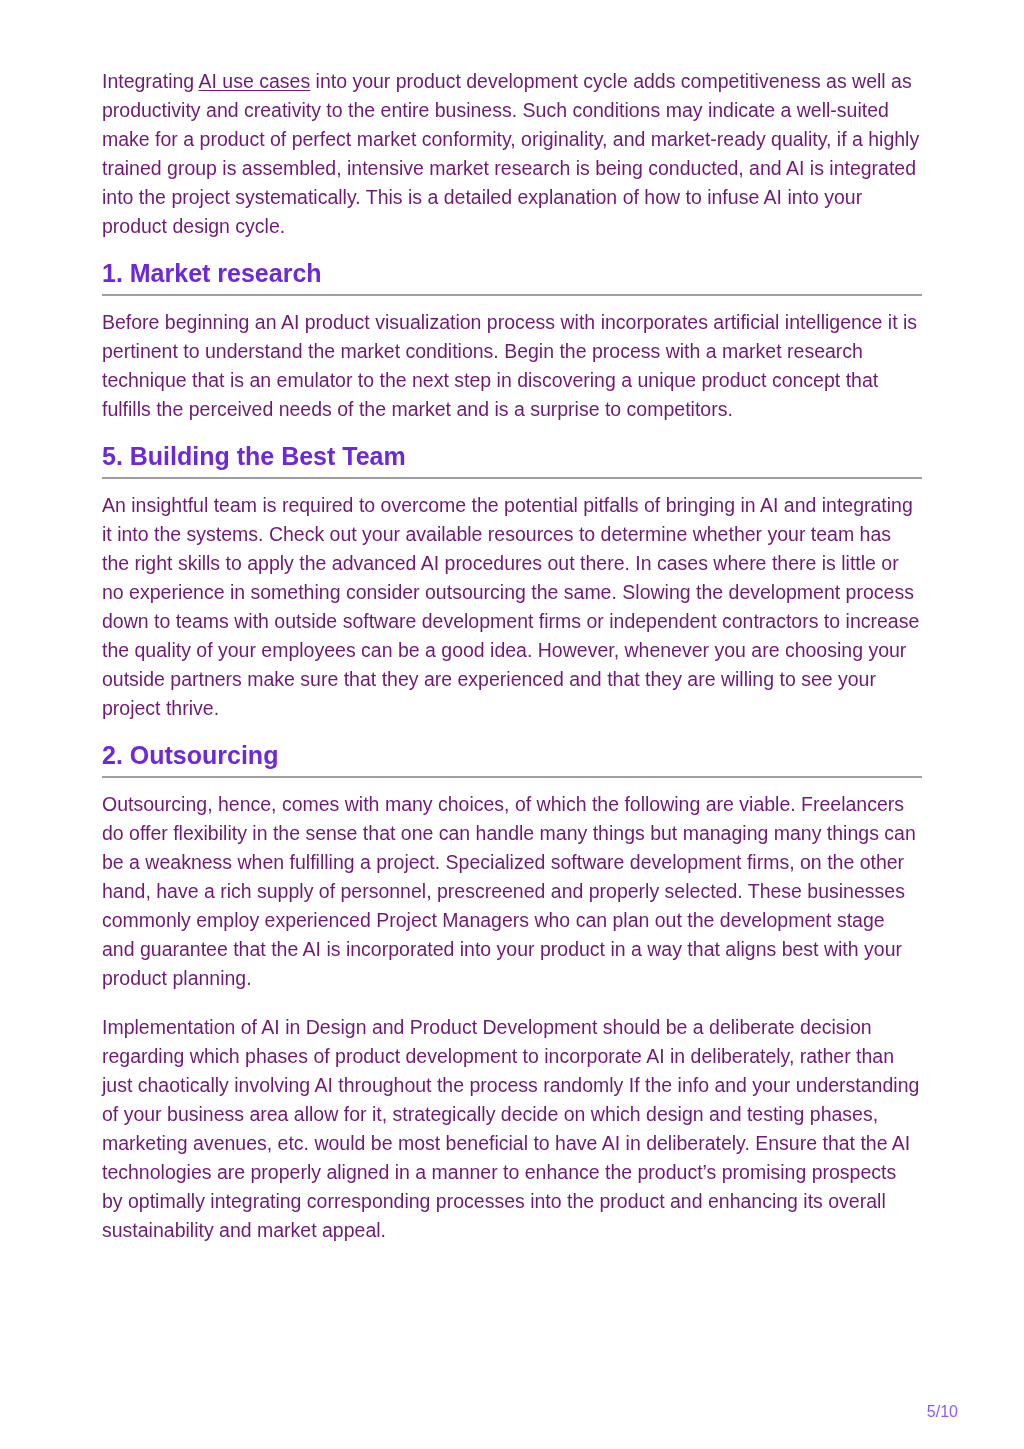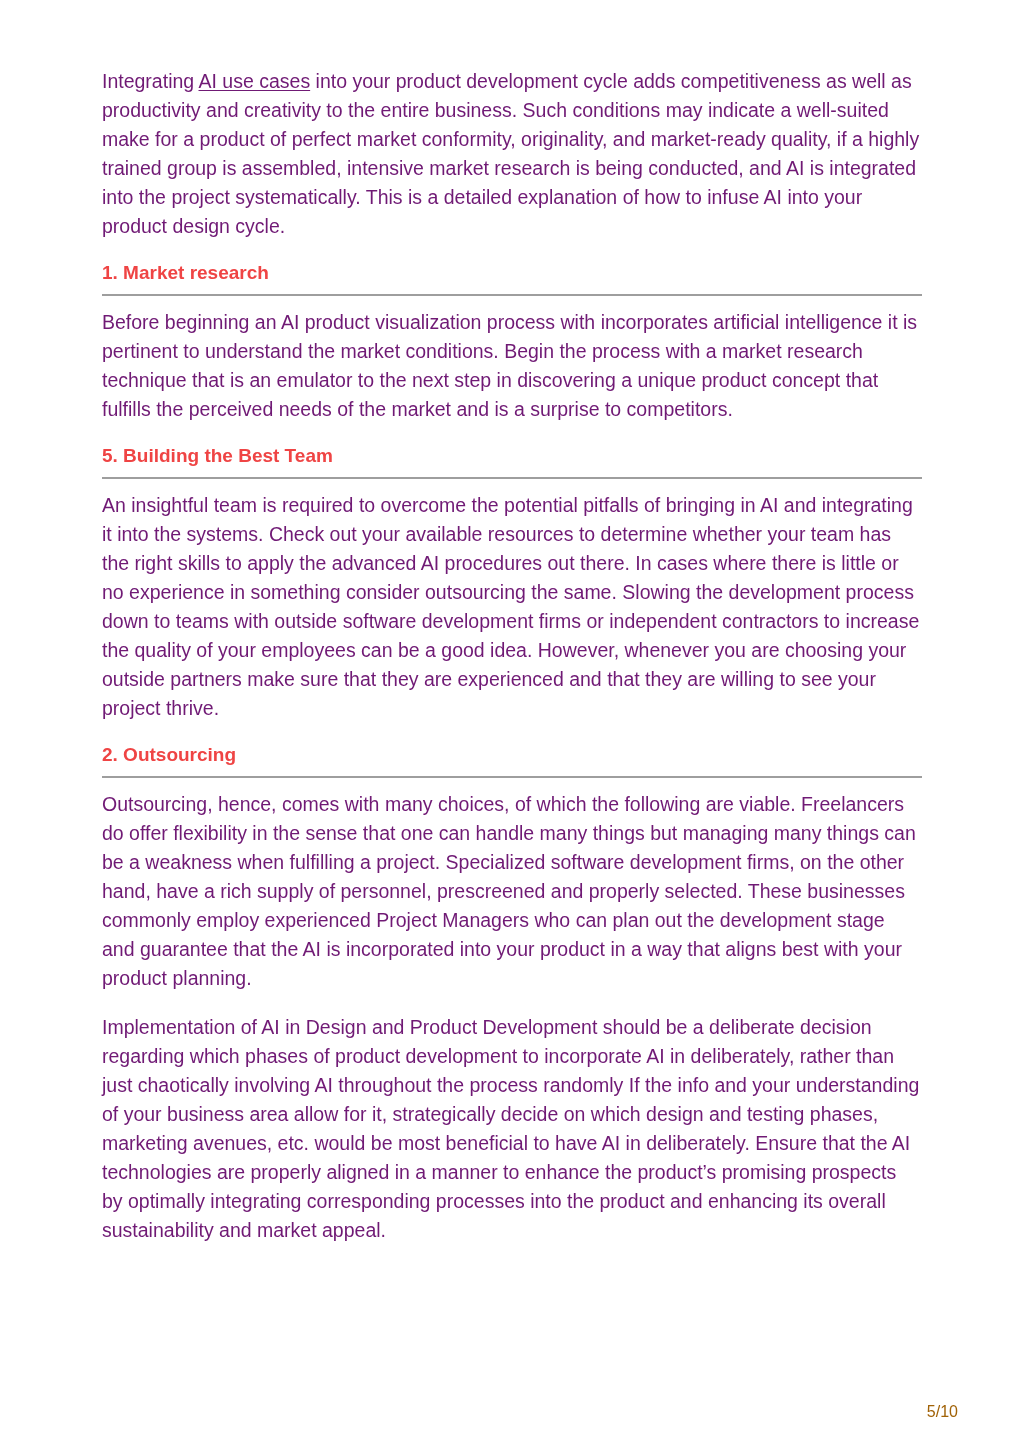--- a/index.html
+++ b/index.html
@@ -25,41 +25,41 @@
     padding-top: 67px;
   }
   .para {
     font-size: 19.5px;
     line-height: 29px;
     color: #701a75;
     margin: 0 0 20px 0;
     letter-spacing: 0;
   }
   .section-heading {
-    font-size: 19px;
+    font-size: 25px;
     line-height: 24px;
     font-weight: bold;
-    color: #ef4444;
+    color: #6d28d9;
     margin: 0 0 12px 0;
     padding: 0 0 9px 0;
     border-bottom: 2px solid #9e9e9e;
   }
   .inline-link {
     color: inherit;
     text-decoration: underline;
     text-underline-offset: 2px;
     cursor: pointer;
   }
   .page-number {
     position: absolute;
     top: 1402px;
     right: 66px;
     font-size: 16px;
     line-height: 20px;
-    color: #a16207;
+    color: #8b5cf6;
   }
 </style>
 </head>
 <body>
 
 <div class="page">
   <div class="content">
 
     <p class="para"><span>Integrating </span><a class="inline-link">AI use cases</a><span> into your product development cycle adds competitiveness as well as productivity and creativity to the entire business. Such conditions may indicate a well-suited make for a product of perfect market conformity, originality, and market-ready quality, if a highly trained group is assembled, intensive market research is being conducted, and AI is integrated into the project systematically. This is a detailed explanation of how to infuse AI into your product design cycle.</span></p>
 

